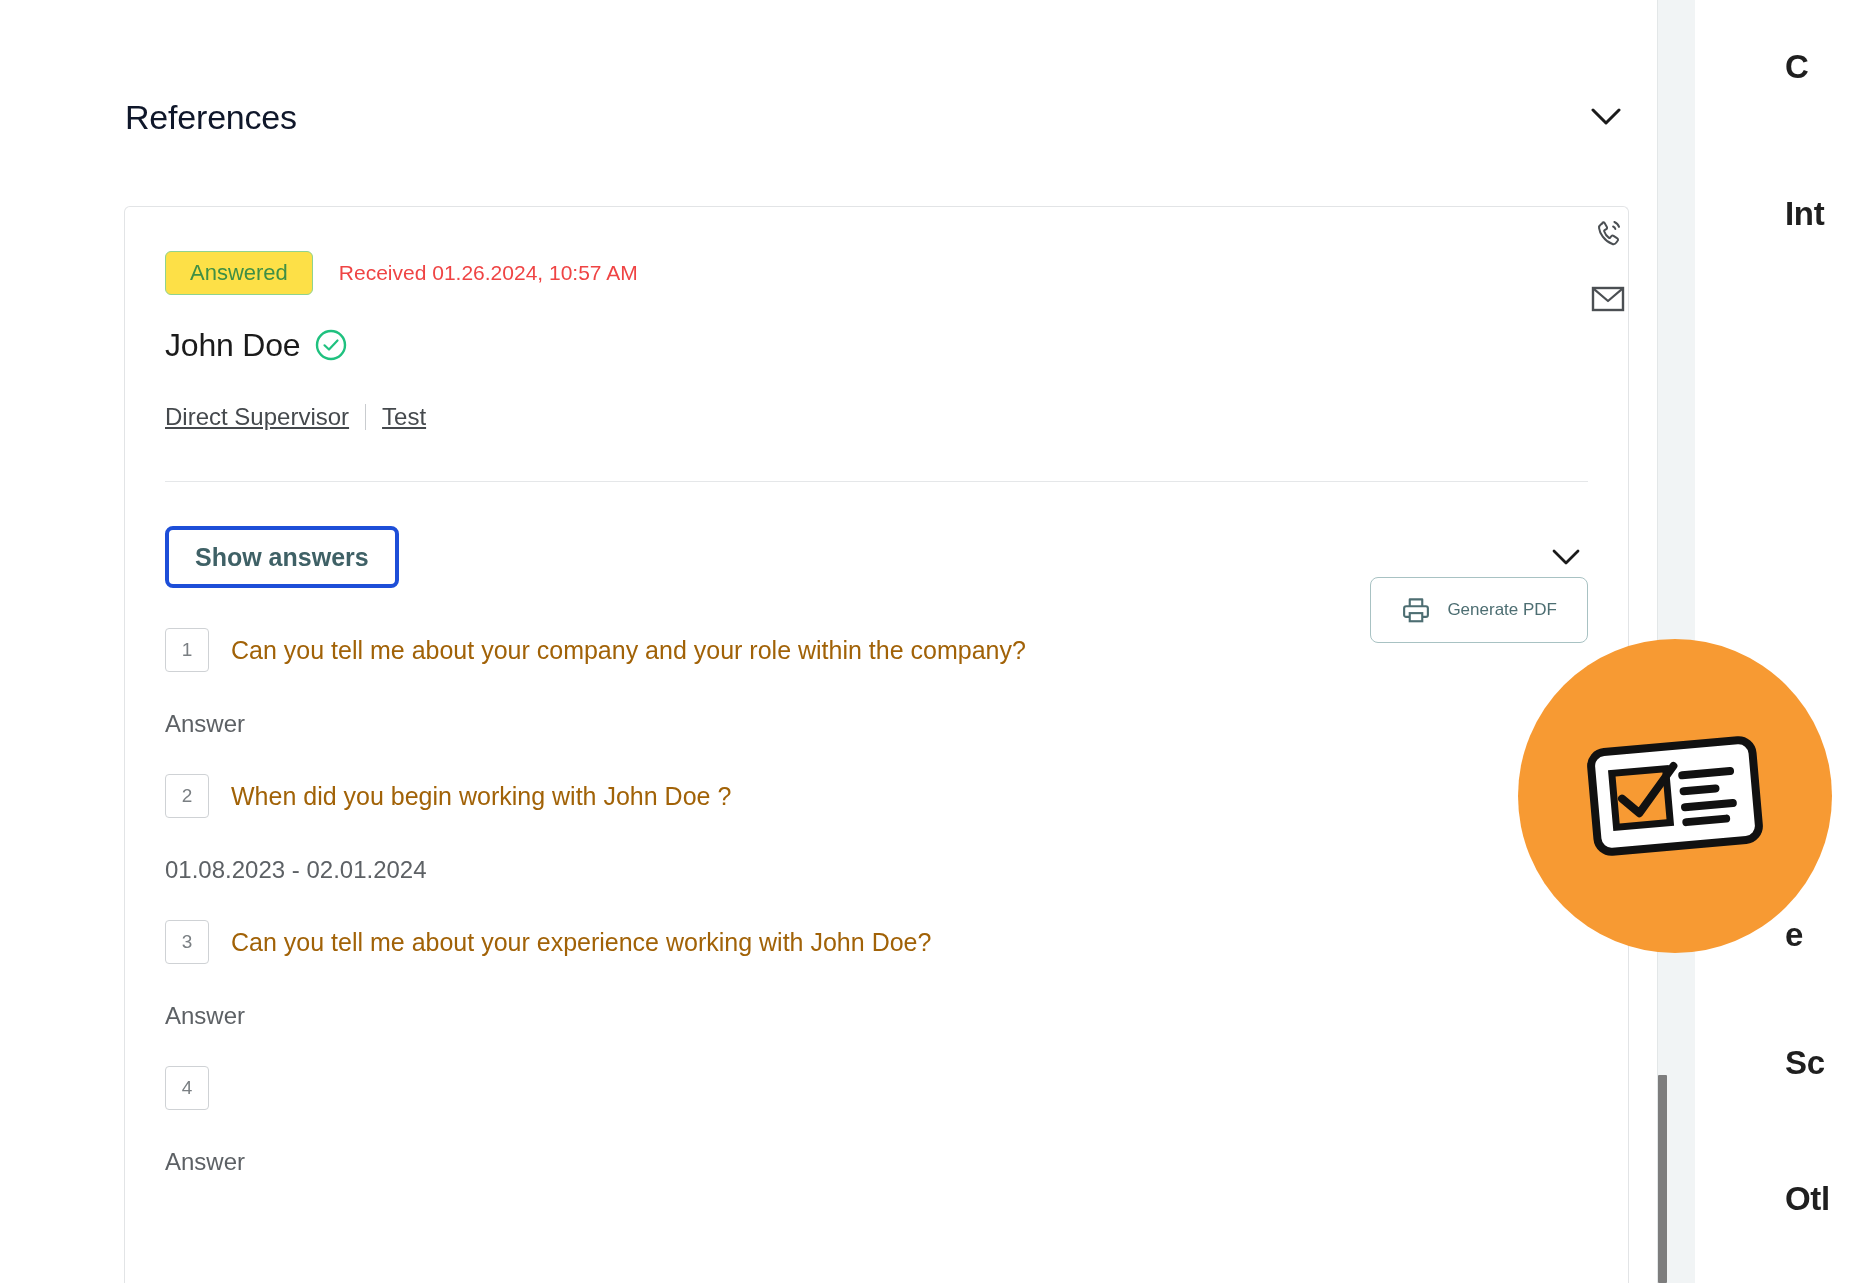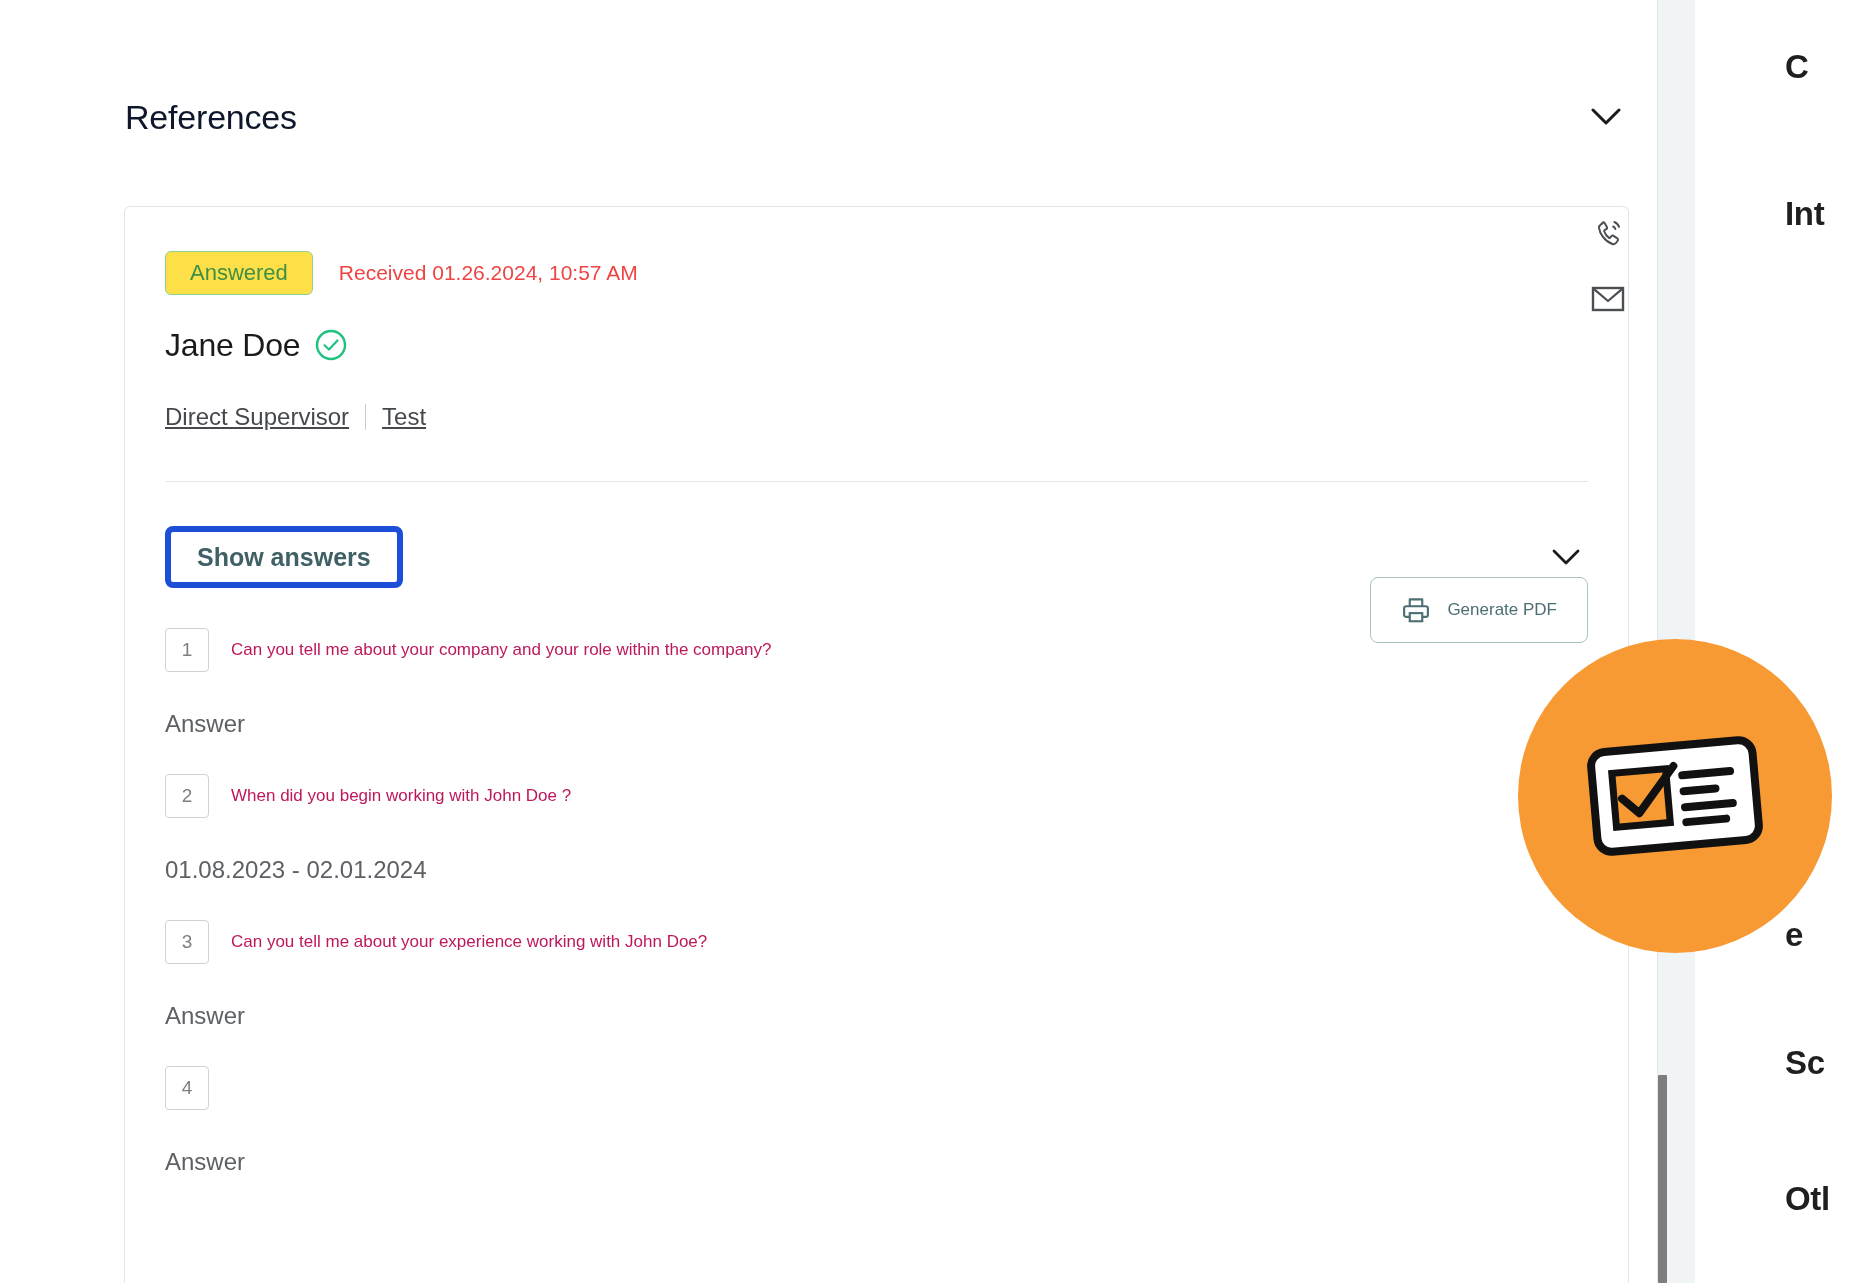--- a/index.html
+++ b/index.html
@@ -192,21 +192,21 @@
     justify-content: space-between;
     margin-top: 42px;
     height: 66px;
   }
   .show-answers-btn {
     display: inline-flex;
     align-items: center;
     justify-content: center;
     height: 62px;
     padding: 0 26px;
-    border: 6px solid #1d4ed8;
+    border: 4px solid #1d4ed8;
     border-radius: 8px;
     background: #ffffff;
     color: #3f6166;
     font-size: 25px;
     font-weight: 700;
     cursor: pointer;
     white-space: nowrap;
   }
 
   
@@ -223,22 +223,22 @@
     border: 1px solid #cfd2d5;
     border-radius: 4px;
     display: flex;
     align-items: center;
     justify-content: center;
     font-size: 19px;
     color: #7a7f83;
     background: #fff;
   }
   .q-text {
-    font-size: 17px;
-    color: #be185d;
+    font-size: 25px;
+    color: #a16207;
     line-height: 44px;
     white-space: nowrap;
   }
   .answer-text {
     font-size: 24px;
     color: #5d6165;
     margin: 36px 0 0 0;
     line-height: 32px;
   }
   .q-block { margin-bottom: 34px; }
@@ -354,21 +354,21 @@
         </span>
         <span>Generate PDF</span>
       </div>
 
       <div class="card-top-row">
         <div class="status-badge">Answered</div>
         <div class="received-text">Received 01.26.2024, 10:57 AM</div>
       </div>
 
       <div class="name-row">
-        <div class="ref-name">Jane Doe</div>
+        <div class="ref-name">John Doe</div>
         <span class="verified-icon">
           <svg width="34" height="34" viewBox="0 0 34 34" fill="none">
             <circle cx="17" cy="17" r="14" stroke="#1fc17f" stroke-width="2.4"></circle>
             <path d="M10.5 17.3 L15 21.5 L23.5 12.5" stroke="#1fc17f" stroke-width="2.2" stroke-linecap="round" stroke-linejoin="round"></path>
           </svg>
         </span>
       </div>
 
       <div class="meta-row">
         <div class="meta-text">Direct Supervisor</div>

